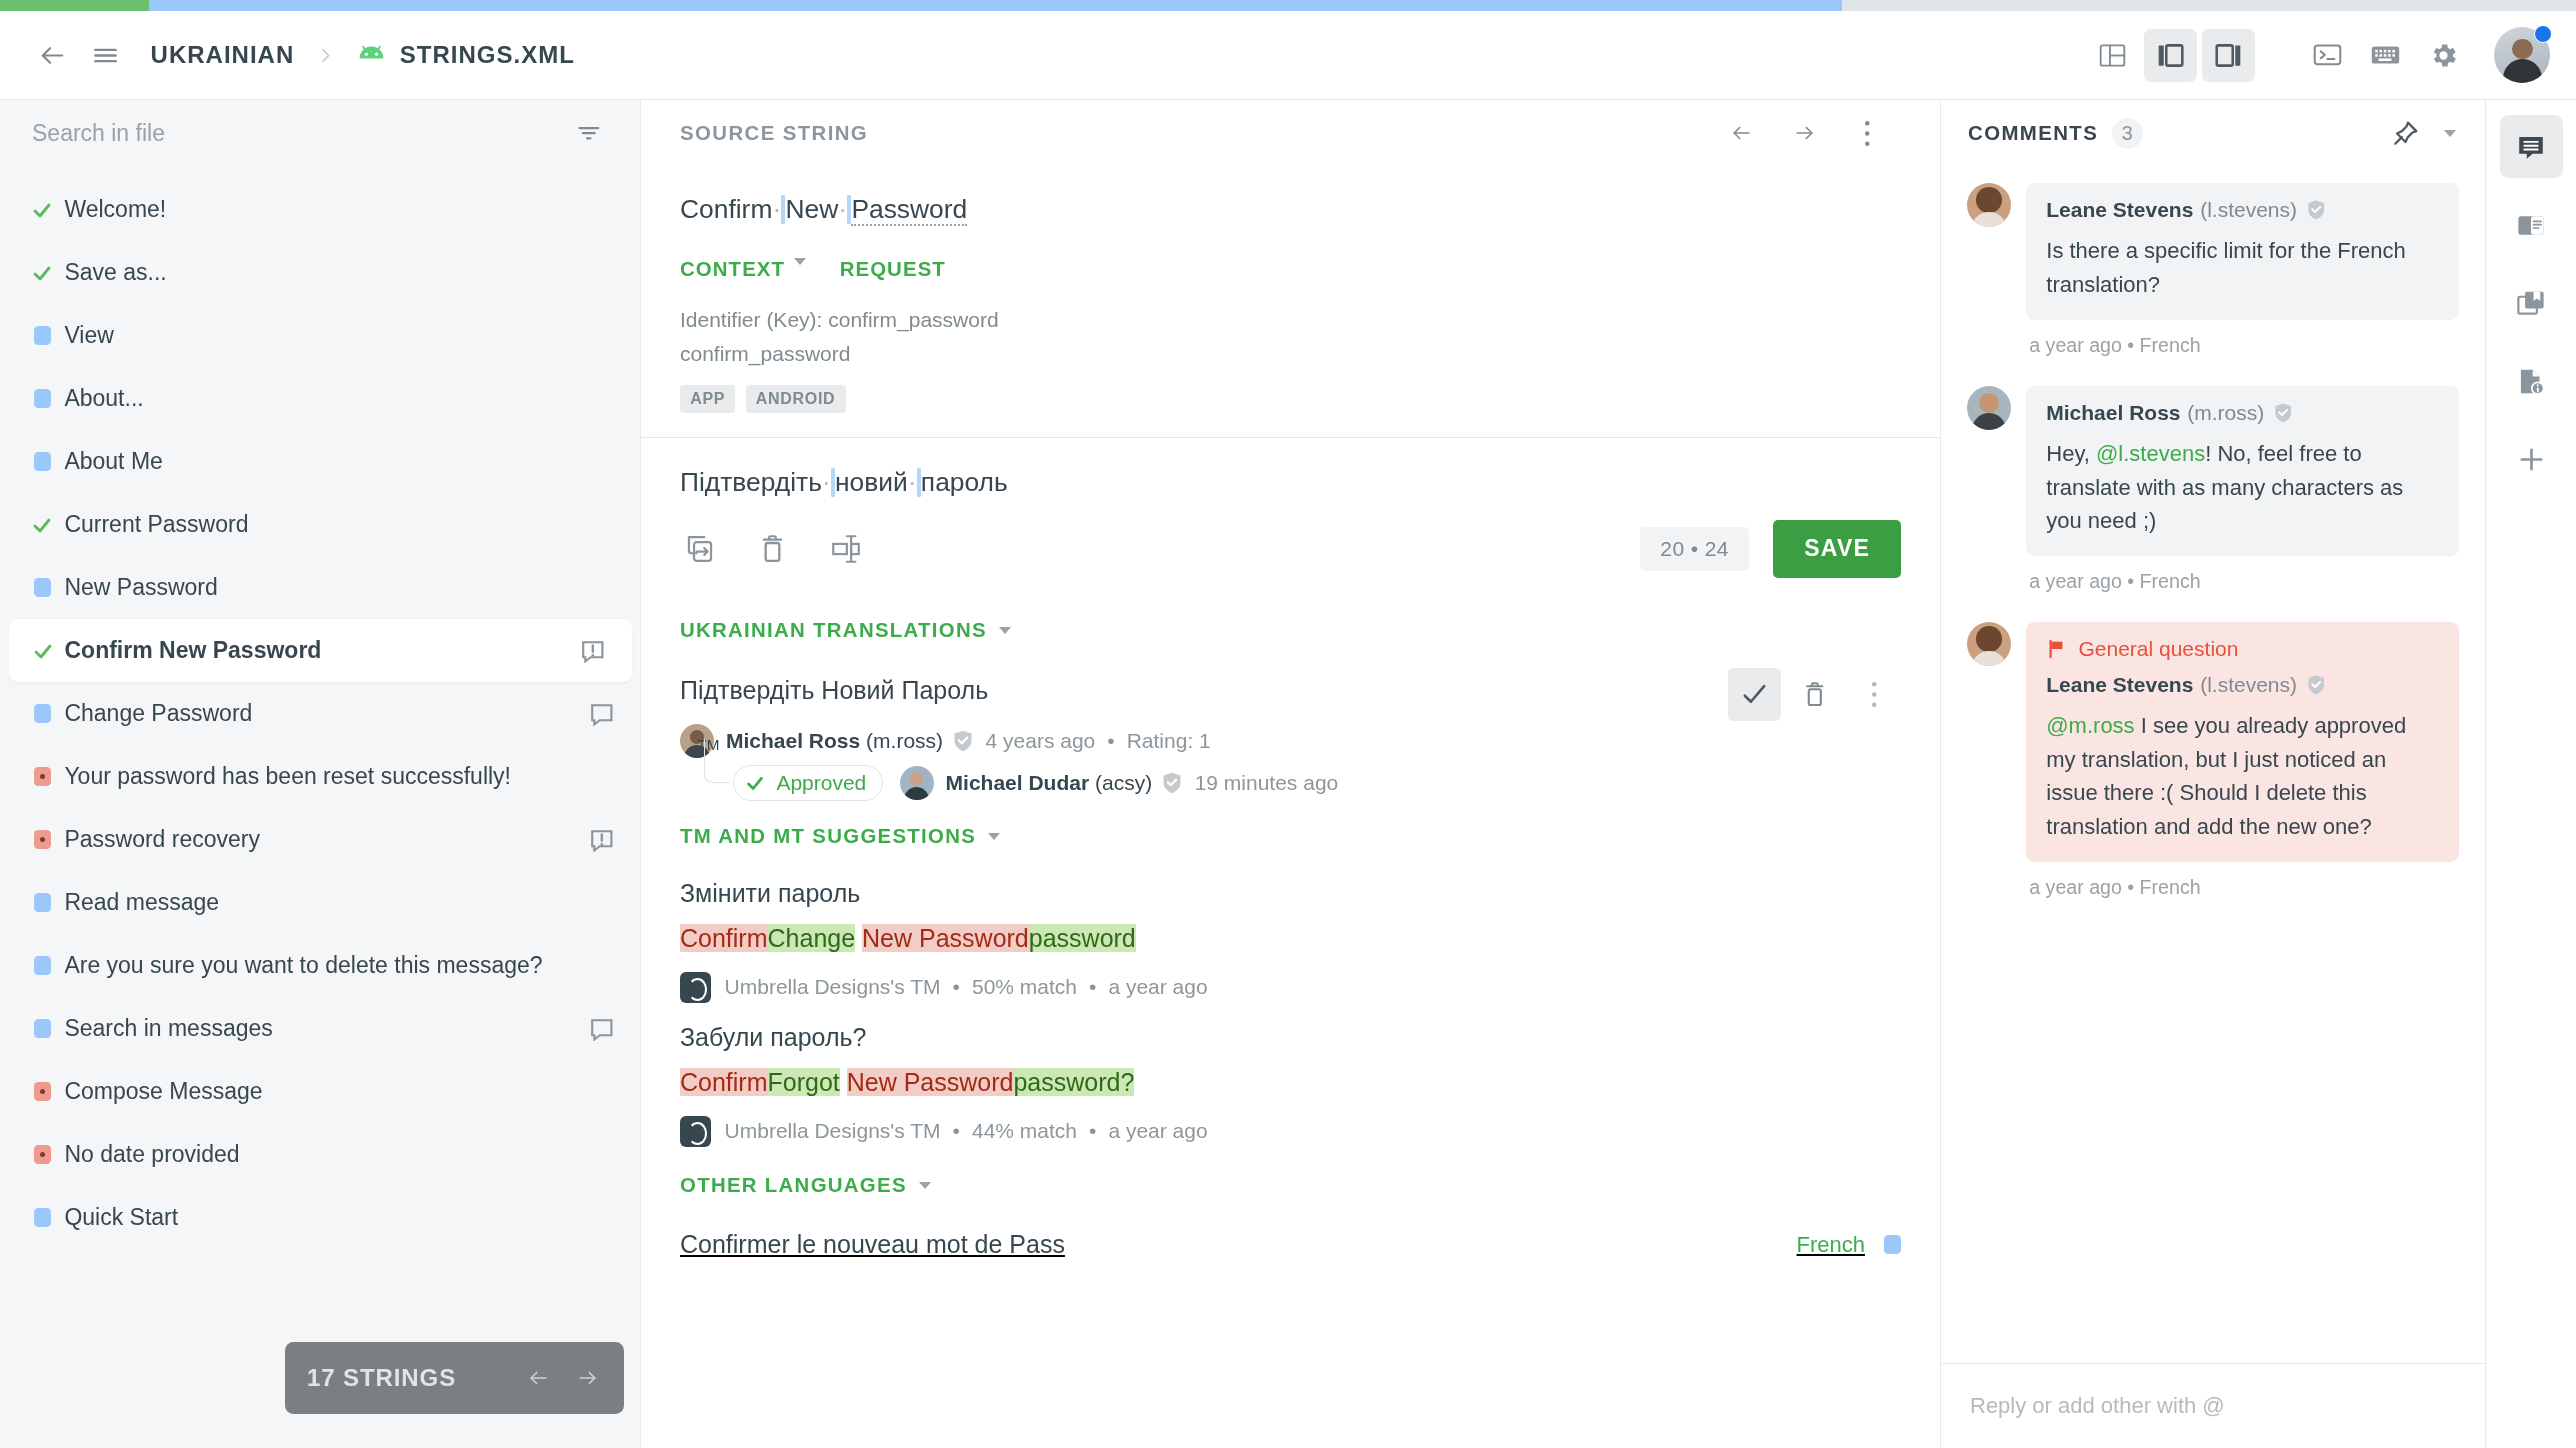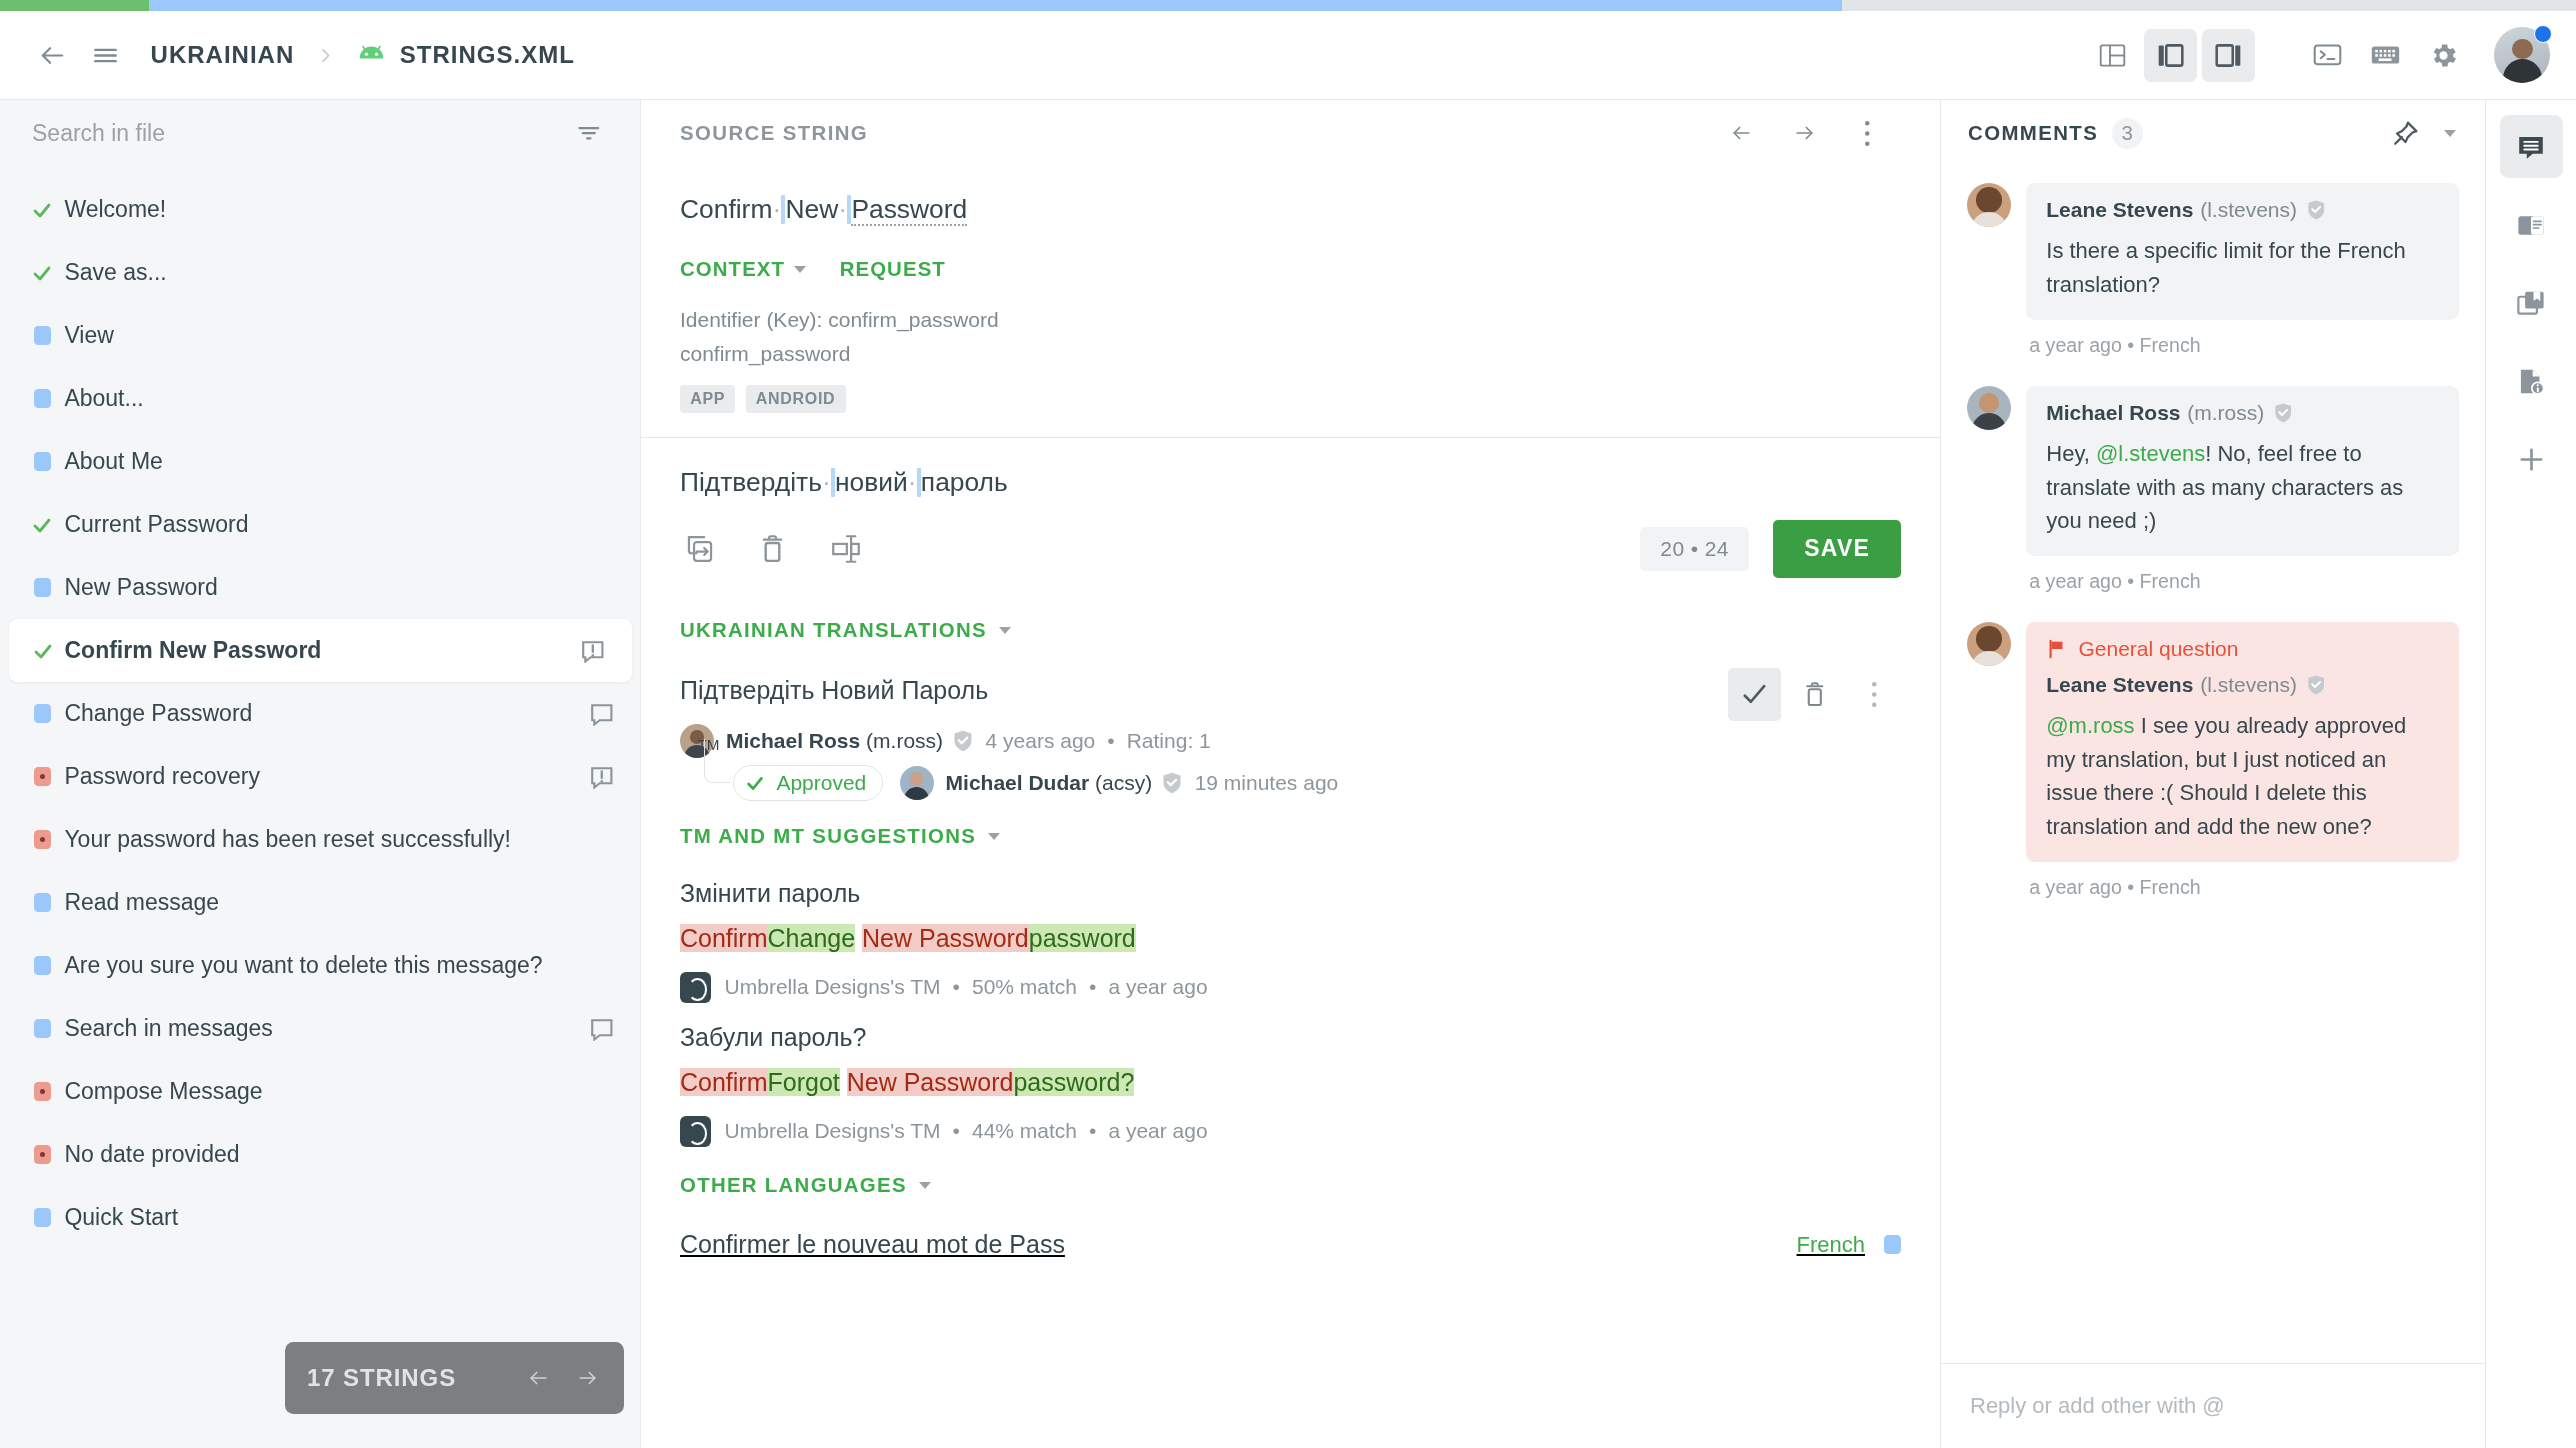--- a/index.html
+++ b/index.html
@@ -88,21 +88,21 @@
   .src-head .label { font-size: 20.4px; letter-spacing: 1.4px; color: #8c969c; font-weight: 700; }
   .src-head .tools { margin-left: auto; display: flex; align-items: center; gap: 24px; }
   .tool-btn { cursor: pointer; display: flex; align-items: center; justify-content: center; width: 39px; height: 39px; }
 
   .src-body { padding: 25.6px 39px 0 39px; flex: none; }
   .src-text { font-size: 26.4px; color: #37474f; line-height: 1.35; display: inline-block; }
   .sp-dot { color: #aeb6bb; }
   .sp-bar { display: inline-block; width: 4.3px; height: 29px; background: #b6d7f7; vertical-align: -6px; margin: 0 0px; border-radius: 0.9px; }
   .misspell { border-bottom: 2.6px dotted #9aa2a8; }
   .ctx-tabs { display: flex; align-items: center; gap: 34px; margin-top: 31px; }
-  .ctx-tab { font-size: 20.4px; font-weight: 700; letter-spacing: 1.1px; color: #3cab4a; cursor: pointer; display: flex; align-items: center; gap: 8.5px; }
+  .ctx-tab { font-size: 20.4px; font-weight: 700; letter-spacing: 1.1px; color: #3cab4a; cursor: pointer; display: flex; align-items: flex-start; gap: 8.5px; }
   .caret { width: 0; height: 0; border-left: 6.8px solid transparent; border-right: 6.8px solid transparent; border-top: 7.7px solid #9aa2a8; }
   .ctx-body { margin-top: 22px; }
   .ctx-line { font-size: 21px; color: #7f8a91; line-height: 1.62; }
   .tags { margin-top: 13.6px; display: flex; gap: 10.2px; }
   .tag { background: #e9ebec; color: #7f8a91; font-size: 16px; letter-spacing: 0.7px; padding: 5.1px 10.2px; border-radius: 3.4px; font-weight: 700; }
 
   .divider { height: 0.9px; background: #e7e9ea; margin: 24px 0 0 0; }
 
   .trans-area { padding: 29px 39px 0 39px; flex: none; }
   .trans-text { font-size: 26.4px; color: #37474f; }
@@ -382,34 +382,34 @@
             <span class="st-comment">
               <svg width="25.6" height="25.6" viewBox="0 0 24 24">
                 <path d="M3 4 h18 v14 h-11 l-5 4 v-4 H3 Z" fill="none" stroke="#8c959b" stroke-width="2"></path>
               </svg>
             </span>
           </div>
           <div class="str-item">
             <span class="st-icon">
               <span class="sq red"></span>
             </span>
+            <span class="st-label">Your password has been reset successfully!</span>
+          </div>
+          <div class="str-item">
+            <span class="st-icon">
+              <span class="sq red"></span>
+            </span>
             <span class="st-label">Password recovery</span>
             <span class="st-comment">
               <svg width="25.6" height="25.6" viewBox="0 0 24 24">
                 <path d="M3 4 h18 v14 h-11 l-5 4 v-4 H3 Z" fill="none" stroke="#8c959b" stroke-width="2"></path>
                 <line x1="12" y1="7" x2="12" y2="13" stroke="#8c959b" stroke-width="2.2" stroke-linecap="round"></line>
                 <circle cx="12" cy="16.3" r="1.2" fill="#8c959b"></circle>
               </svg>
             </span>
-          </div>
-          <div class="str-item">
-            <span class="st-icon">
-              <span class="sq red"></span>
-            </span>
-            <span class="st-label">Your password has been reset successfully!</span>
           </div>
           <div class="str-item">
             <span class="st-icon">
               <span class="sq blue"></span>
             </span>
             <span class="st-label">Read message</span>
           </div>
           <div class="str-item">
             <span class="st-icon">
               <span class="sq blue"></span>

